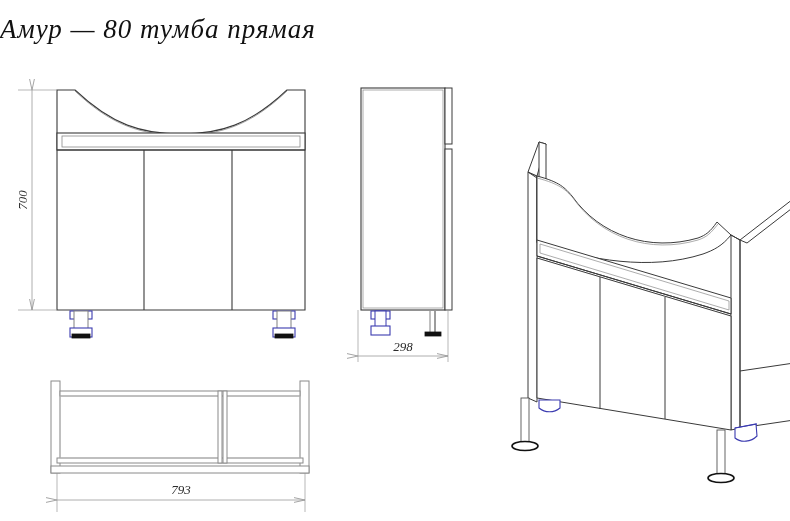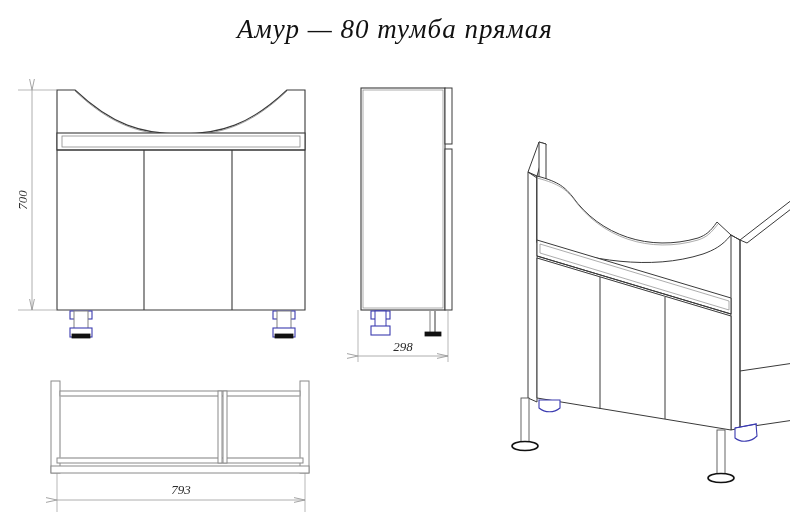--- a/index.html
+++ b/index.html
@@ -19,21 +19,21 @@
     left: 0;
     top: 0;
     width: 790px;
     height: 521px;
   }
   .title {
     position: absolute;
     left: 0;
     top: 14px;
     width: 790px;
-    text-align: center;
+    text-align: left;
     font-family: "Liberation Serif", "DejaVu Serif", serif;
     font-style: italic;
     font-size: 27px;
     letter-spacing: 1px;
     color: #111111;
     white-space: nowrap;
   }
   svg { display: block; }
   .dimtext {
     font-family: "Liberation Serif", "DejaVu Serif", serif;

